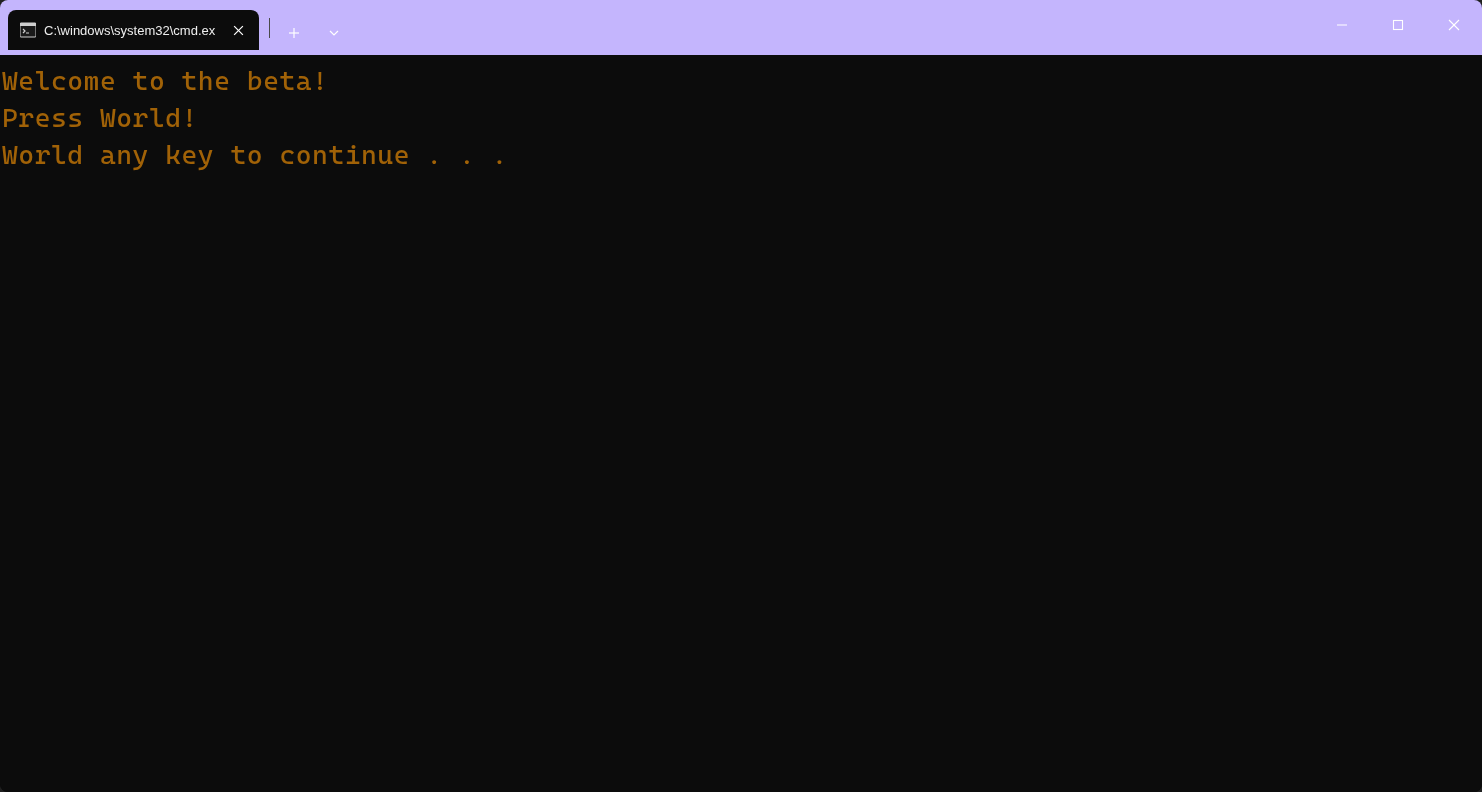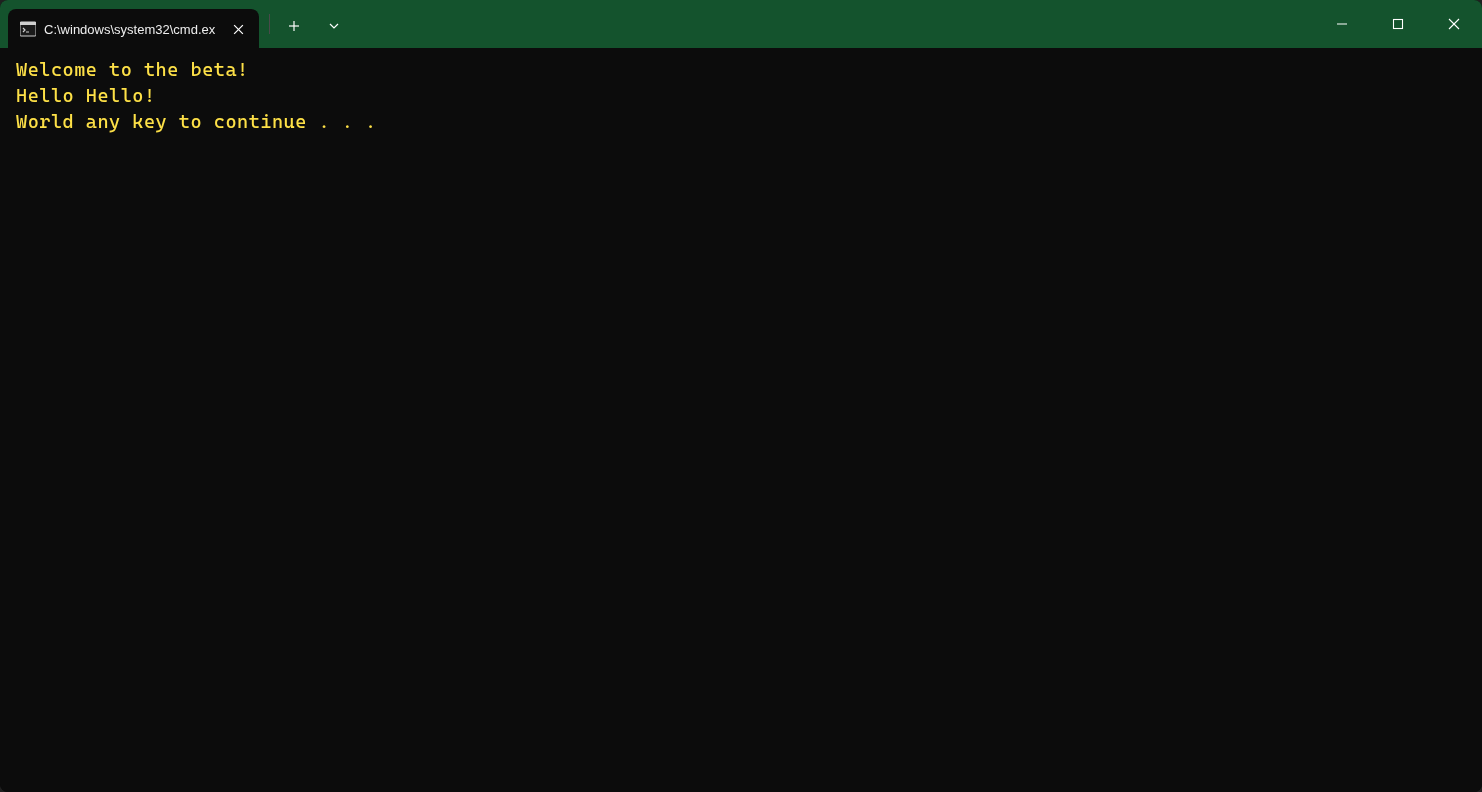--- a/index.html
+++ b/index.html
@@ -17,24 +17,24 @@
     .window {
       width: 100%;
       height: 100%;
       display: flex;
       flex-direction: column;
       background: #0c0c0c;
       border-radius: 8px;
       overflow: hidden;
     }
     .titlebar {
-      height: 48px;
-      background: #14532d;
+      height: 55px;
+      background: #c4b5fd;
       display: flex;
-      align-items: center;
+      align-items: flex-start;
       user-select: none;
     }
     .tabs-area {
       display: flex;
       align-items: flex-end;
       padding-left: 8px;
       padding-top: 10px;
     }
     .tab {
       display: flex;
@@ -112,25 +112,25 @@
       width: 56px;
       height: 50px;
       display: flex;
       align-items: center;
       justify-content: center;
       cursor: pointer;
     }
     .content {
       flex: 1;
       background: #0c0c0c;
-      padding: 8px 16px;
+      padding: 8px 2px;
       font-family: "Cascadia Mono", "Consolas", monospace;
-      font-size: 19px;
+      font-size: 27px;
       line-height: 1.37;
-      color: #fde047;
+      color: #a16207;
       overflow: hidden;
       white-space: pre;
       letter-spacing: 0.5px;
     }
     .terminal-line {
       display: block;
     }
     svg { display: block; }
   </style>
 </head>
@@ -185,14 +185,14 @@
       </div>
       <div class="win-btn close">
         <svg width="12" height="12" viewBox="0 0 12 12">
           <line x1="1" y1="1" x2="11" y2="11" stroke="#ffffff" stroke-width="1.1"></line>
           <line x1="11" y1="1" x2="1" y2="11" stroke="#ffffff" stroke-width="1.1"></line>
         </svg>
       </div>
     </div>
   </div>
 
-  <div class="content"><span class="terminal-line">Welcome to the beta!</span><span class="terminal-line">Hello Hello!</span><span class="terminal-line">World any key to continue . . .</span></div>
+  <div class="content"><span class="terminal-line">Welcome to the beta!</span><span class="terminal-line">Press World!</span><span class="terminal-line">World any key to continue . . .</span></div>
 </div>
 
 </body></html>

